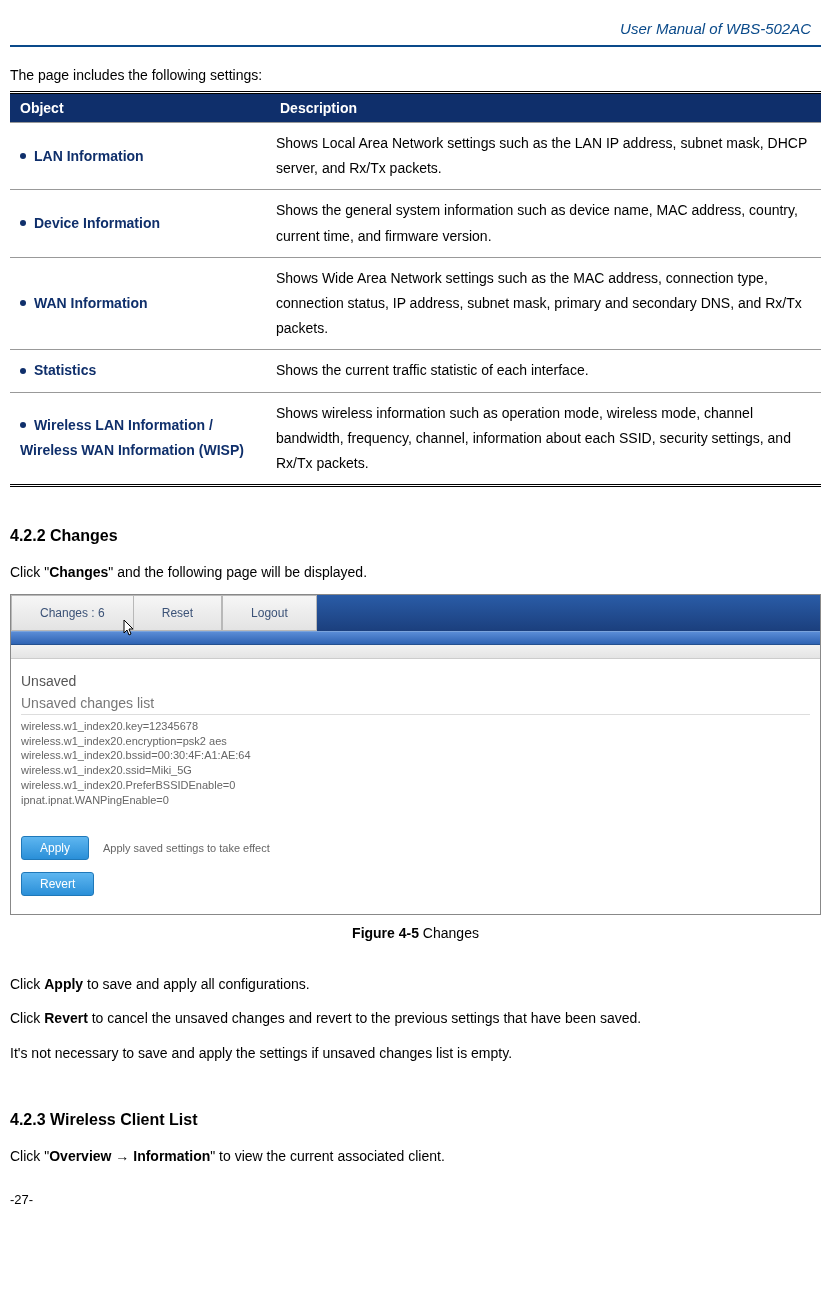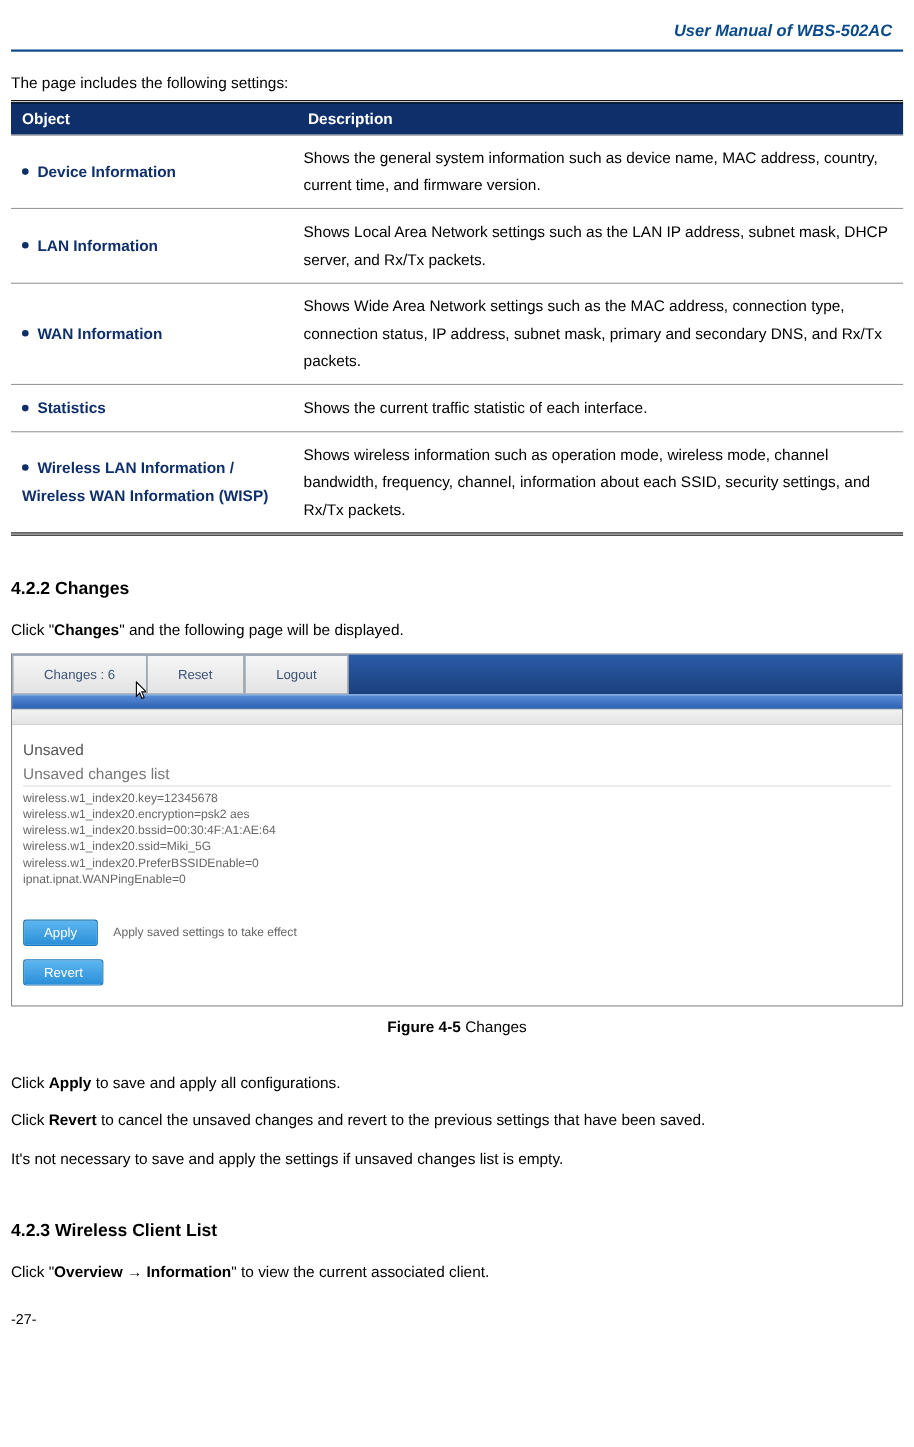--- a/index.html
+++ b/index.html
@@ -7,21 +7,21 @@
       font-family: Arial, Helvetica, sans-serif;
       font-size: 14px;
       color: #000;
       background: #fff;
       width: 831px;
       padding: 20px 10px 30px 10px;
     }
     .header-title {
       text-align: right;
       font-style: italic;
-      font-weight: bold;
+      font-weight: normal;
       color: #0a4a8a;
       font-size: 15px;
       padding-bottom: 8px;
       border-bottom: 2px solid #0a4a8a;
       margin-bottom: 20px;
       padding-right: 10px;
     }
     .intro-text {
       margin-bottom: 8px;
       font-size: 14px;
@@ -188,26 +188,26 @@
 
 <table class="settings-table">
   <thead>
     <tr>
       <th>Object</th>
       <th>Description</th>
     </tr>
   </thead>
   <tbody>
     <tr>
+      <td class="object-cell"><span class="bullet"></span><span>LAN Information</span></td>
+      <td>Shows Local Area Network settings such as the LAN IP address, subnet mask, DHCP server, and Rx/Tx packets.</td>
+    </tr>
+    <tr>
       <td class="object-cell"><span class="bullet"></span><span>Device Information</span></td>
       <td>Shows the general system information such as device name, MAC address, country, current time, and firmware version.</td>
-    </tr>
-    <tr>
-      <td class="object-cell"><span class="bullet"></span><span>LAN Information</span></td>
-      <td>Shows Local Area Network settings such as the LAN IP address, subnet mask, DHCP server, and Rx/Tx packets.</td>
     </tr>
     <tr>
       <td class="object-cell"><span class="bullet"></span><span>WAN Information</span></td>
       <td>Shows Wide Area Network settings such as the MAC address, connection type, connection status, IP address, subnet mask, primary and secondary DNS, and Rx/Tx packets.</td>
     </tr>
     <tr>
       <td class="object-cell"><span class="bullet"></span><span>Statistics</span></td>
       <td>Shows the current traffic statistic of each interface.</td>
     </tr>
     <tr>

